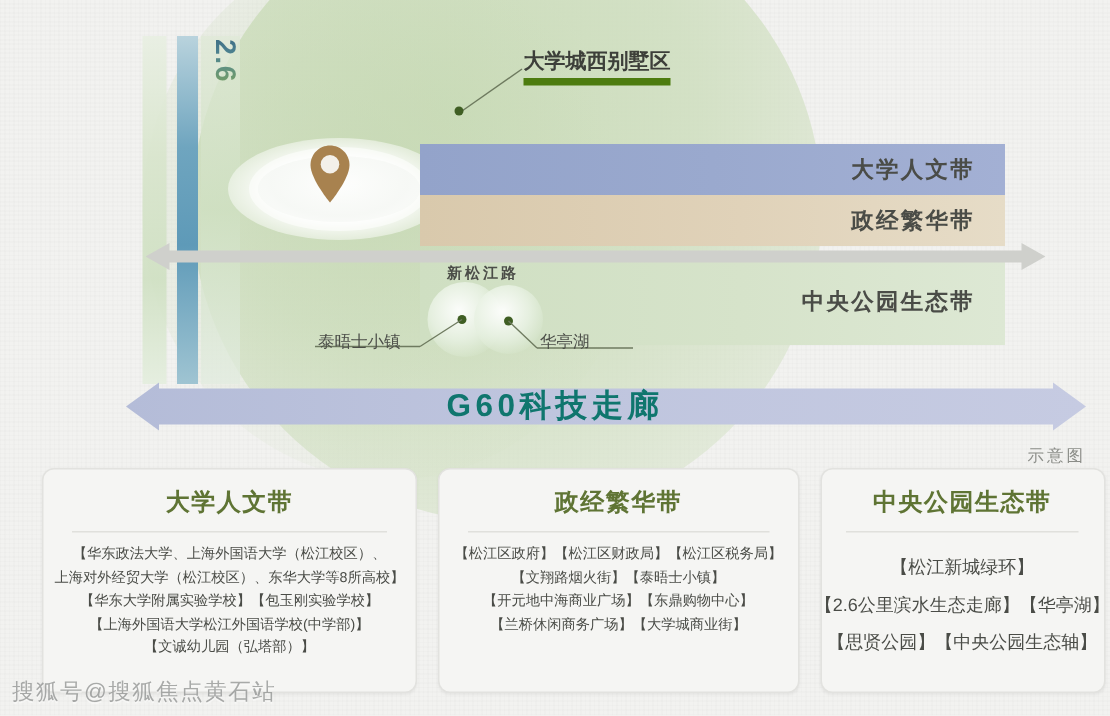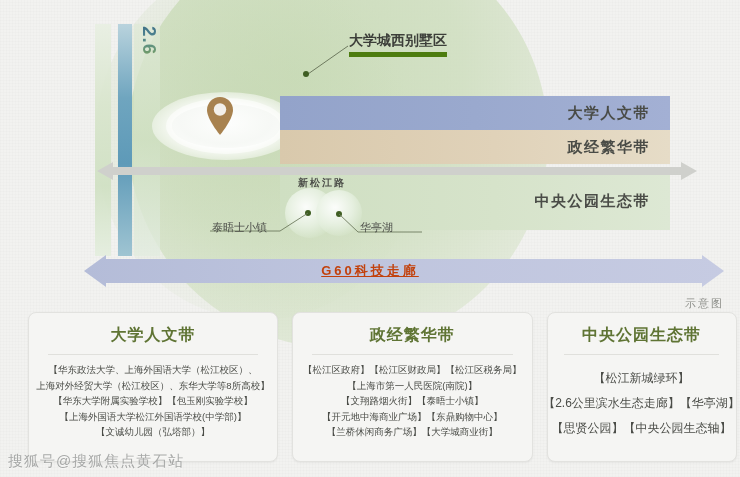--- a/index.html
+++ b/index.html
@@ -135,21 +135,21 @@
     border-bottom:5px solid #4d7c0f;padding-bottom:2px;
   }
 
   
   .g60{
     position:absolute;left:84px;top:254px;width:640px;height:34px;
   }
   .g60-label{
     position:absolute;left:0;top:254px;width:740px;height:34px;
     line-height:34px;text-align:center;
-    font-size:13px;font-weight:700;letter-spacing:3px;color:#c2410c;text-decoration:underline;
+    font-size:21px;font-weight:700;letter-spacing:3px;color:#0f766e;
   }
 
   .shitu{
     position:absolute;right:16px;top:296px;font-size:11px;color:#8b8d88;letter-spacing:2px;
   }
 
   
   .cards{
     position:absolute;left:0;top:312px;width:740px;height:150px;
     display:flex;gap:14px;padding:0 28px;box-sizing:border-box;
@@ -271,21 +271,20 @@
     <div class="card-line">上海对外经贸大学（松江校区）、东华大学等8所高校】</div>
     <div class="card-line">【华东大学附属实验学校】【包玉刚实验学校】</div>
     <div class="card-line">【上海外国语大学松江外国语学校(中学部)】</div>
     <div class="card-line">【文诚幼儿园（弘塔部）】</div>
   </div>
 
   <div class="card card-2">
     <div class="card-title">政经繁华带</div>
     <div class="card-sep"></div>
     <div class="card-line">【松江区政府】【松江区财政局】【松江区税务局】</div>
-    <div class="card-line">【上海市第一人民医院(南院)】</div>
     <div class="card-line">【文翔路烟火街】【泰晤士小镇】</div>
     <div class="card-line">【开元地中海商业广场】【东鼎购物中心】</div>
     <div class="card-line">【兰桥休闲商务广场】【大学城商业街】</div>
   </div>
 
   <div class="card card-3">
     <div class="card-title">中央公园生态带</div>
     <div class="card-sep"></div>
     <div class="card-line">【松江新城绿环】</div>
     <div class="card-line">【2.6公里滨水生态走廊】【华亭湖】</div>

